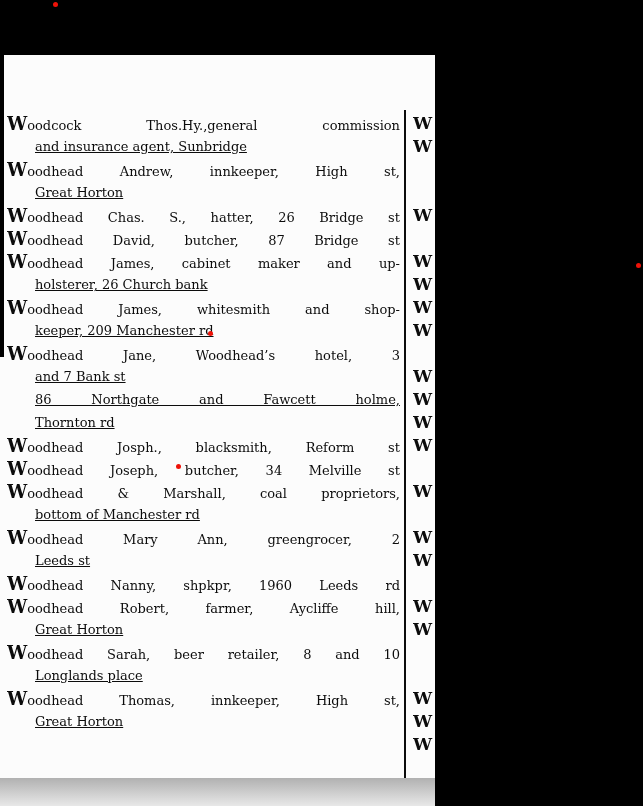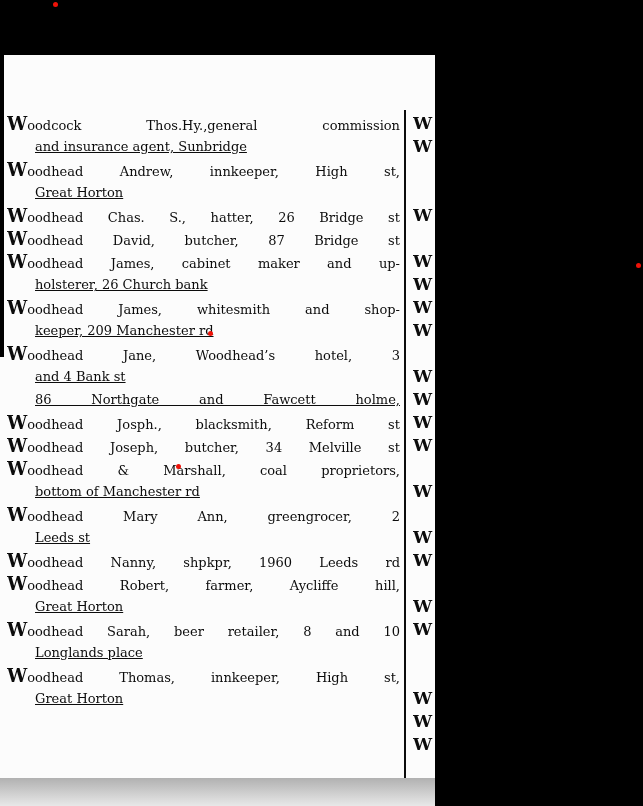--- a/index.html
+++ b/index.html
@@ -33,22 +33,23 @@
         <div class="line indent">and insurance agent, Sunbridge</div>
         <div class="line entry-start justify">Woodhead Andrew, innkeeper, High st,</div>
         <div class="line indent">Great Horton</div>
         <div class="line entry-start justify">Woodhead Chas. S., hatter, 26 Bridge st</div>
         <div class="line entry-start justify">Woodhead David, butcher, 87 Bridge st</div>
         <div class="line entry-start justify">Woodhead James, cabinet maker and up-</div>
         <div class="line indent">holsterer, 26 Church bank</div>
         <div class="line entry-start justify">Woodhead James, whitesmith and shop-</div>
         <div class="line indent">keeper, 209 Manchester rd</div>
         <div class="line entry-start justify">Woodhead Jane, Woodhead’s hotel, 3</div>
-        <div class="line indent">and 4 Bank st</div>
+        <div class="line indent">and 7 Bank st</div>
         <div class="line indent justify">86 Northgate and Fawcett holme,</div>
+        <div class="line indent">Thornton rd</div>
         <div class="line entry-start justify">Woodhead Josph., blacksmith, Reform st</div>
         <div class="line entry-start justify">Woodhead Joseph, butcher, 34 Melville st</div>
         <div class="line entry-start justify">Woodhead &amp; Marshall, coal proprietors,</div>
         <div class="line indent">bottom of Manchester rd</div>
         <div class="line entry-start justify">Woodhead Mary Ann, greengrocer, 2</div>
         <div class="line indent">Leeds st</div>
         <div class="line entry-start justify">Woodhead Nanny, shpkpr, 1960 Leeds rd</div>
         <div class="line entry-start justify">Woodhead Robert, farmer, Aycliffe hill,</div>
         <div class="line indent">Great Horton</div>
         <div class="line entry-start justify">Woodhead Sarah, beer retailer, 8 and 10</div>

